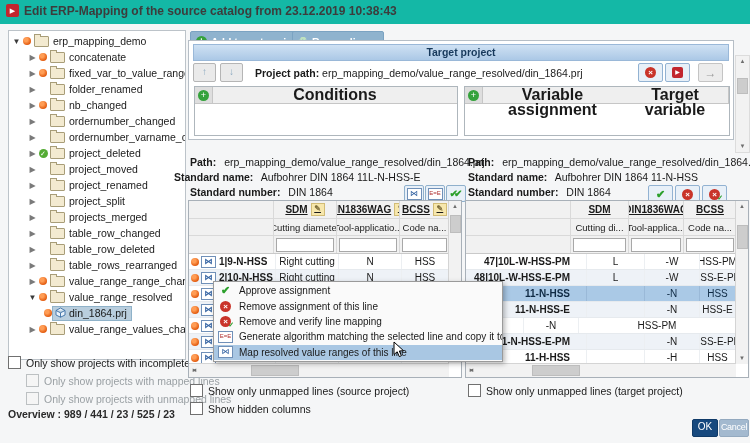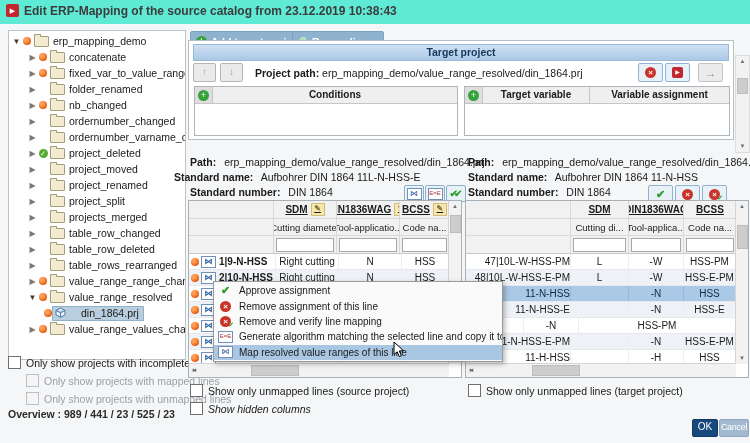--- a/index.html
+++ b/index.html
@@ -2,21 +2,21 @@
 <html><head>
 <meta charset="utf-8">
 <style>
   html,body{margin:0;padding:0;}
   body{width:750px;height:443px;position:relative;overflow:hidden;
        font-family:"Liberation Sans",sans-serif;font-size:11px;color:#1a1a1a;
        background:#f5f6f7;}
   .abs{position:absolute;}
 
   
-  .titlebar{left:0;top:0;width:750px;height:24px;background:#5eead4;}
+  .titlebar{left:0;top:0;width:750px;height:24px;background:#14b8a6;}
   .appicon{left:6px;top:4px;width:13px;height:13px;background:#c2262e;border-radius:2px;
            color:#fff;font-size:7px;line-height:13px;text-align:center;}
   .apptitle{left:24px;top:4px;font-size:12px;font-weight:600;color:#3c3c3c;white-space:nowrap;}
 
   
   .tree{left:8px;top:30px;width:176px;height:326px;background:#fff;border:1px solid #bcc3c9;
         overflow:hidden;padding-top:2px;font-size:10.5px;}
   .titem{height:16px;display:flex;align-items:center;white-space:nowrap;}
   .titem.lvl0{padding-left:2px;}.titem.lvl1{padding-left:18px;}.titem.lvl2{padding-left:34px;}
   .chev{width:11px;flex:none;text-align:center;color:#7a7a7a;font-size:8px;}
@@ -24,21 +24,21 @@
   .bslot{width:10px;flex:none;display:flex;justify-content:center;}
   .badge-warn{width:8px;height:8px;border-radius:50%;flex:none;
     background:radial-gradient(circle at 38% 35%,#ff9d55 0 25%,#e35c10 70%);}
   .badge-ok{width:9px;height:9px;border-radius:50%;background:#54ab34;color:#fff;
     font-size:7px;line-height:9px;text-align:center;flex:none;}
   .fold{width:13px;height:9px;background:#f3ead0;border:1px solid #a89d78;border-radius:1px;
         position:relative;flex:none;margin:0 4px 0 2px;}
   .fold:before{content:"";position:absolute;top:-3px;left:-1px;width:5px;height:2px;
         background:#f3ead0;border:1px solid #a89d78;border-bottom:none;}
   .cube{flex:none;margin:0 3px 0 2px;}
-  .selwrap{display:flex;align-items:center;background:#b9cede;outline:1px solid #8fb2c9;padding-right:4px;gap:12px;}
+  .selwrap{display:flex;align-items:center;background:#b9cede;outline:1px solid #8fb2c9;padding-right:4px;}
 
   
   .cb{position:absolute;display:flex;align-items:center;gap:5px;font-size:10.5px;cursor:default;}
   .cb .box{width:11px;height:11px;background:#fff;border:1px solid #707070;flex:none;}
   .cb.dis{color:#9aa0a4;}
   .cb.dis .box{border-color:#bcc0c2;background:#f5f5f5;}
   .overview{left:8px;top:408px;font-weight:bold;font-size:10.5px;color:#2a2a2a;}
 
   
   .btn-top{position:absolute;top:31px;height:19px;display:flex;align-items:center;gap:4px;
@@ -64,21 +64,21 @@
   .face-gray{background:#ececec;border:1px solid #c4c4c4;}
   .ico-xcirc{width:11px;height:11px;border-radius:50%;background:#c9342a;color:#fff;
       font-size:8px;line-height:11px;text-align:center;font-weight:bold;}
   .ico-editor{width:11px;height:11px;background:#c2262e;border-radius:2px;color:#fff;
       font-size:6px;line-height:11px;text-align:center;}
   .ico-arrow{color:#9a9a9a;font-weight:bold;font-size:12px;line-height:12px;}
   .tp-tbl{position:absolute;top:45px;height:48px;background:#fff;border:1px solid #aeb6bc;}
   .tp-tbl .hd{display:flex;height:16px;background:#efefef;border-bottom:1px solid #c6c6c6;}
   .tp-tbl .plus-cell{width:17px;border-right:1px solid #c6c6c6;background:#dedede;
       display:flex;align-items:center;justify-content:center;flex:none;}
-  .tp-tbl .hlabel{flex:1;text-align:center;font-weight:bold;font-size:10px;line-height:15px;}
+  .tp-tbl .hlabel{flex:1;text-align:center;font-weight:bold;font-size:16px;line-height:15px;}
   .tp-tbl .hlabel.brd{border-right:1px solid #c6c6c6;}
 
   
   .vscroll-dlg{left:735px;top:55px;width:13px;height:96px;background:#f2f2f2;border:1px solid #dcdcdc;}
   .sb-arrow{position:absolute;left:0;width:100%;text-align:center;color:#6e6e6e;font-size:6px;line-height:11px;}
   .sb-thumb{position:absolute;left:1px;width:9px;background:#cdcdcd;border:1px solid #bdbdbd;}
 
   
   .info{position:absolute;font-size:10.5px;white-space:nowrap;}
   .info b{font-weight:bold;margin-right:5px;}
@@ -112,21 +112,21 @@
       font-size:8px;line-height:10px;text-align:center;flex:none;}
   .gfilter input{width:calc(100% - 5px);height:12px;border:1px solid #a8a8a8;background:#fff;
       margin:0 2px;font-size:9px;padding:0 2px;}
   .grows{height:113px;overflow:hidden;}
   .trow{display:flex;height:15px;border-bottom:1px solid #e6eaee;font-size:10px;}
   .trow .cell{border-right:1px solid #eceff2;}
   .trow.alt{background:#eef2f7;}
   .trow.sel{background:#aac9e6;color:#0f2a44;}
   .trow.sel .cell{border-right-color:#9ab9d8;}
   .rh{justify-content:flex-start;padding-left:2px;font-weight:bold;}
-  .rh-r{justify-content:flex-end;padding-right:0;font-weight:normal;}
+  .rh-r{justify-content:flex-end;padding-right:16px;font-weight:bold;}
   .grid .vsb{position:absolute;right:0;top:0;bottom:13px;width:12px;background:#f2f2f2;
       border-left:1px solid #d4d4d4;}
   .grid .hsb{position:absolute;left:0;right:12px;bottom:0;height:13px;background:#f2f2f2;
       border-top:1px solid #d4d4d4;}
   .hsb .sb-arrow{width:11px;height:13px;line-height:13px;top:0;}
   .hsb .a-left{left:0;}.hsb .a-right{right:0;}
   .hsb .sb-thumb{top:1px;height:9px;}
 
   
   .menu{left:213px;top:281px;width:288px;background:#fafafa;border:1px solid #9a9a9a;
@@ -344,22 +344,22 @@
         <span class="ico-plus">+</span>
       </div>
       <div class="hlabel">Conditions</div>
     </div>
   </div>
   <div class="tp-tbl" style="left:275px;width:264px;">
     <div class="hd">
       <div class="plus-cell">
         <span class="ico-plus">+</span>
       </div>
+      <div class="hlabel">Variable assignment</div>
       <div class="hlabel brd" style="flex:none;width:106px;">Target variable</div>
-      <div class="hlabel">Variable assignment</div>
     </div>
   </div>
 </div>
 
 <div class="abs vscroll-dlg">
   <div class="sb-arrow" style="top:0;">▲</div>
   <div class="sb-thumb" style="top:22px;height:14px;"></div>
   <div class="sb-arrow" style="bottom:0;">▼</div>
 </div>
 
@@ -622,21 +622,21 @@
     <div class="sb-arrow a-left">◄</div>
     <div class="sb-thumb" style="left:66px;width:46px;"></div>
     <div class="sb-arrow a-right">►</div>
   </div>
 </div>
 
 <label class="cb" style="left:190px;top:384px;">
   <span class="box"></span>
   <span>Show only unmapped lines (source project)</span>
 </label>
-<label class="cb" style="left:190px;top:402px;font-style:italic;">
+<label class="cb" style="left:190px;top:402px;">
   <span class="box"></span>
   <span>Show hidden columns</span>
 </label>
 <label class="cb" style="left:468px;top:384px;">
   <span class="box"></span>
   <span>Show only unmapped lines (target project)</span>
 </label>
 
 <div class="menu">
   <div class="mitem">

